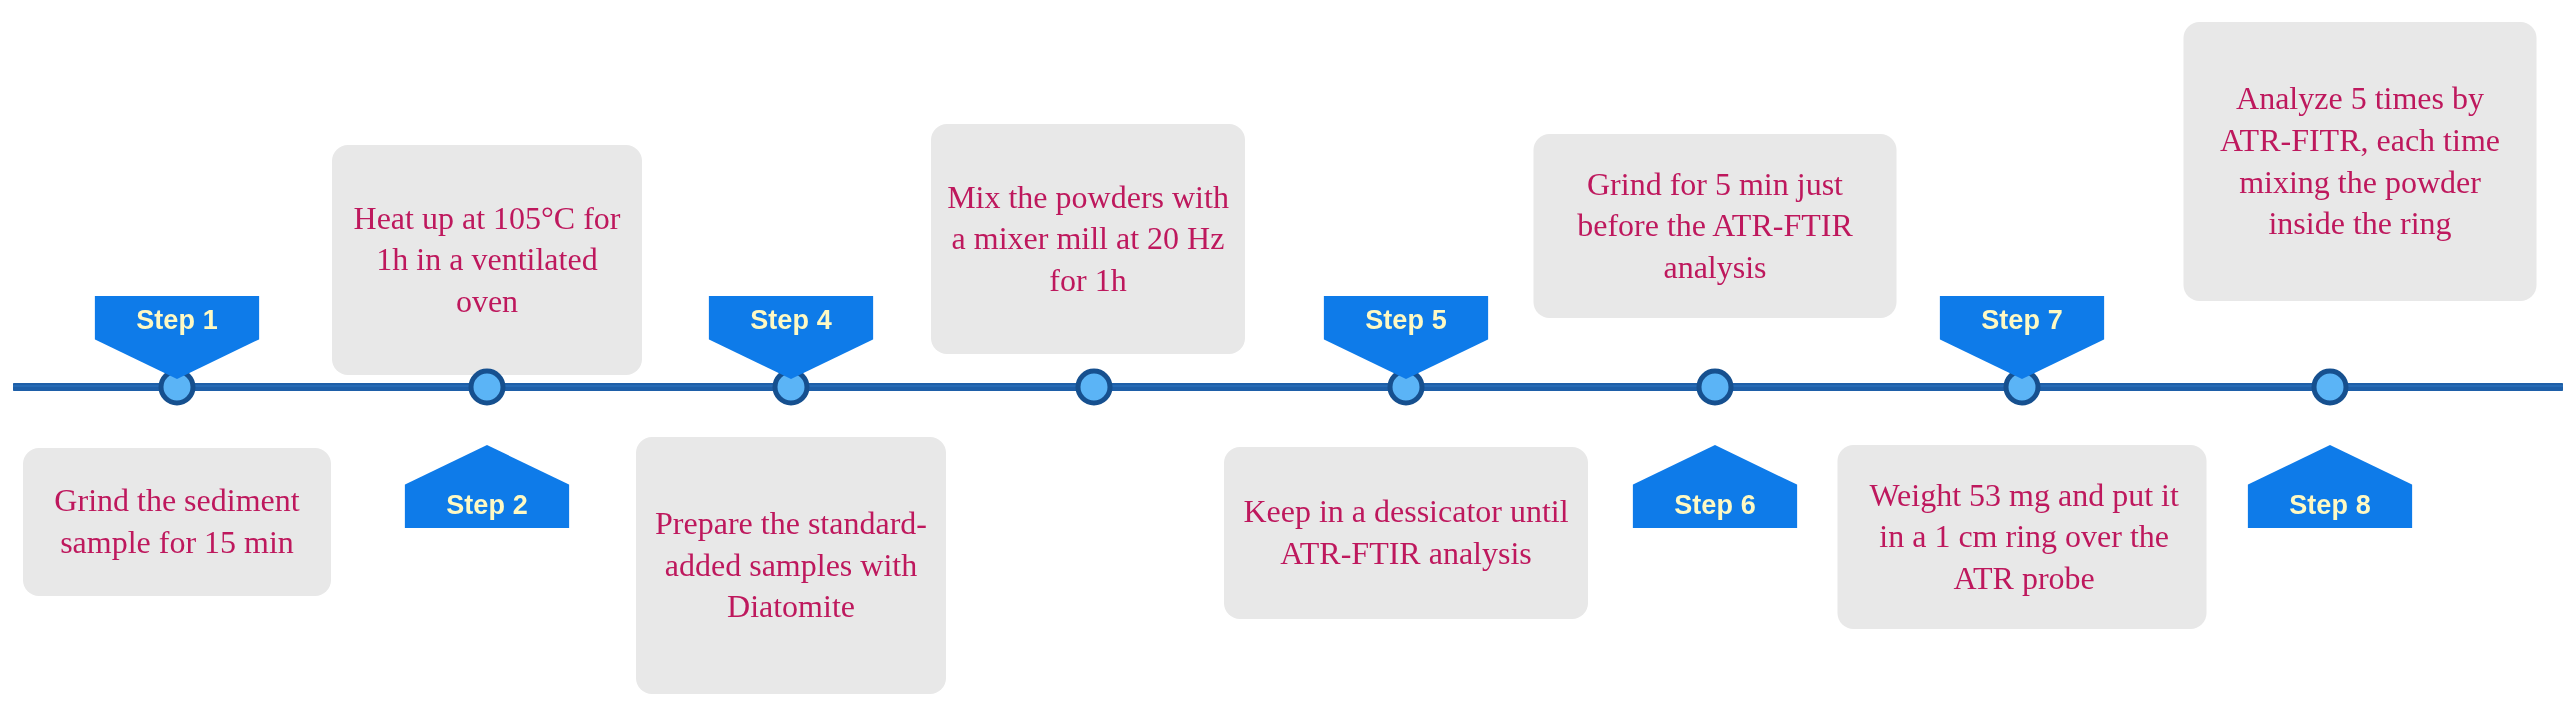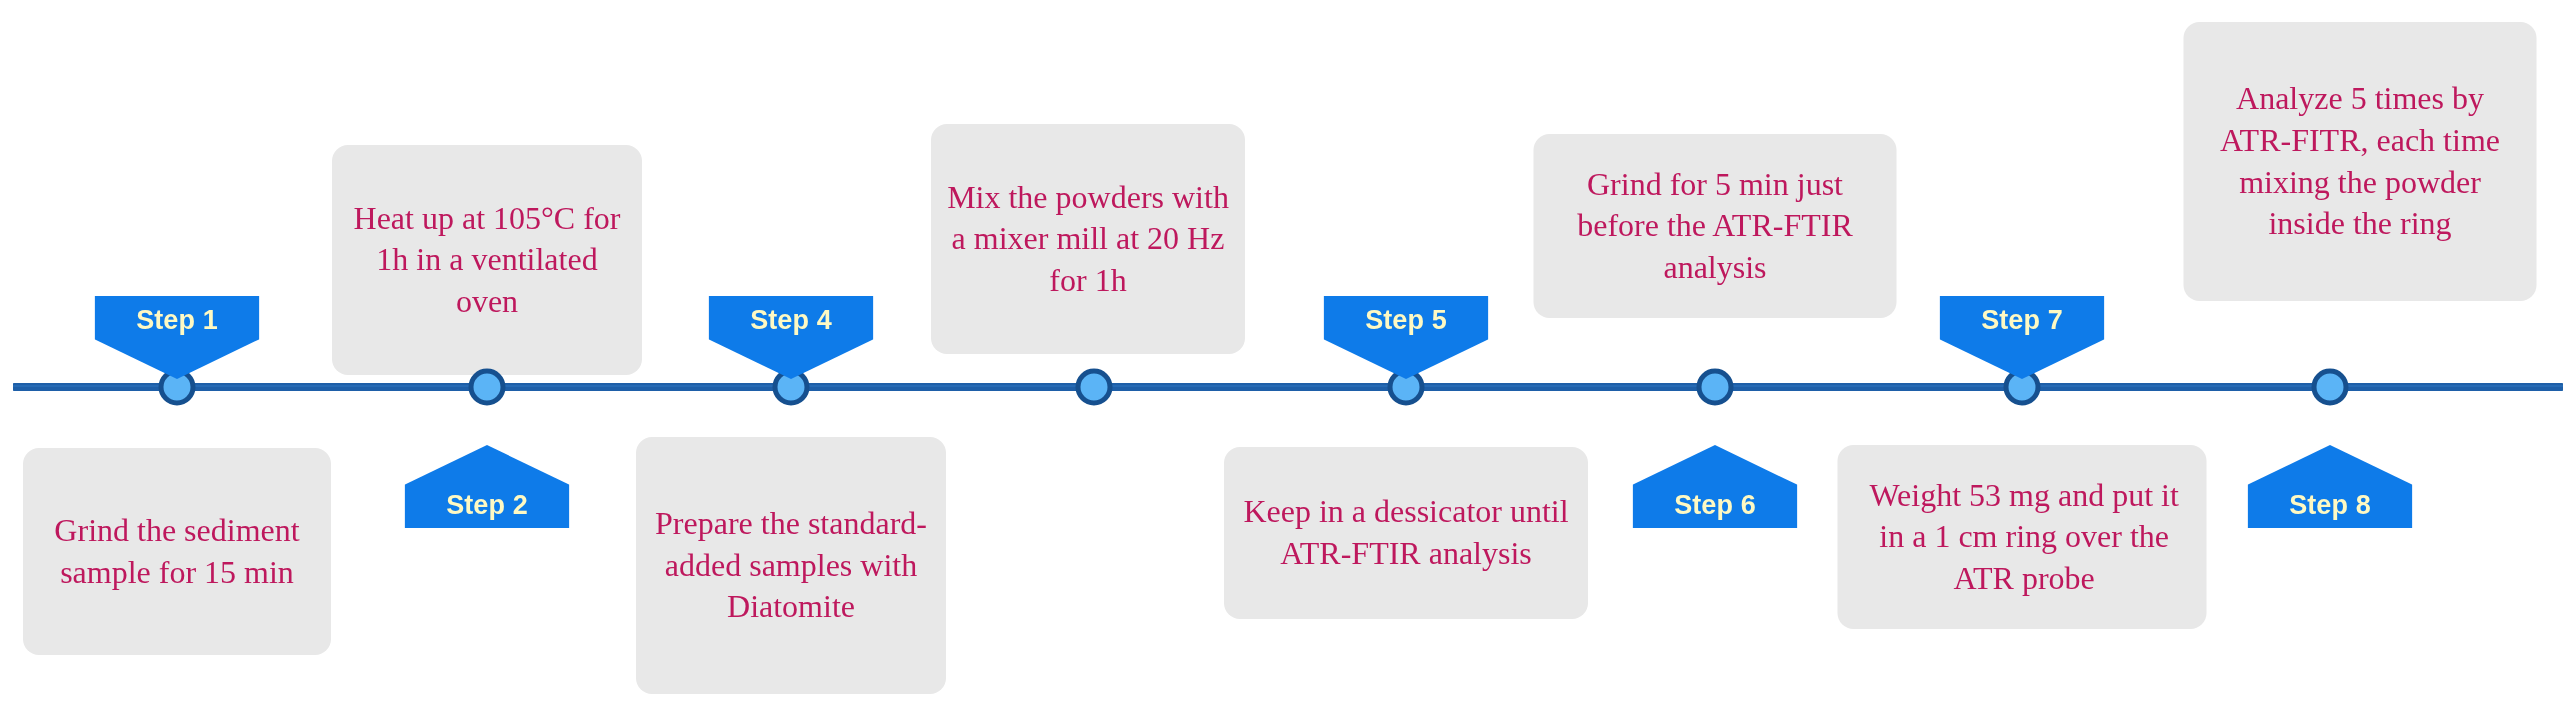--- a/index.html
+++ b/index.html
@@ -104,21 +104,21 @@
 <body>
 
 <div id="stage">
 
   <div class="axis-line"></div>
 
   <div class="badge down" style="left:177px;">
     <span>Step 1</span>
   </div>
   <div class="node" style="left:177px;"></div>
-  <div class="box" style="left:177px; top:448px; width:308px; height:207px;align-items:center;">
+  <div class="box" style="left:177px; top:448px; width:308px; height:148px;align-items:center;">
     <span>Grind the sediment sample for 15 min</span>
   </div>
 
   <div class="box" style="left:487px; top:125px; width:310px; height:230px;margin-top:20px;">
     <span>Heat up at 105°C for 1h in a ventilated oven</span>
   </div>
   <div class="node" style="left:487px;"></div>
   <div class="badge up" style="left:487px;">
     <span>Step 2</span>
   </div>

